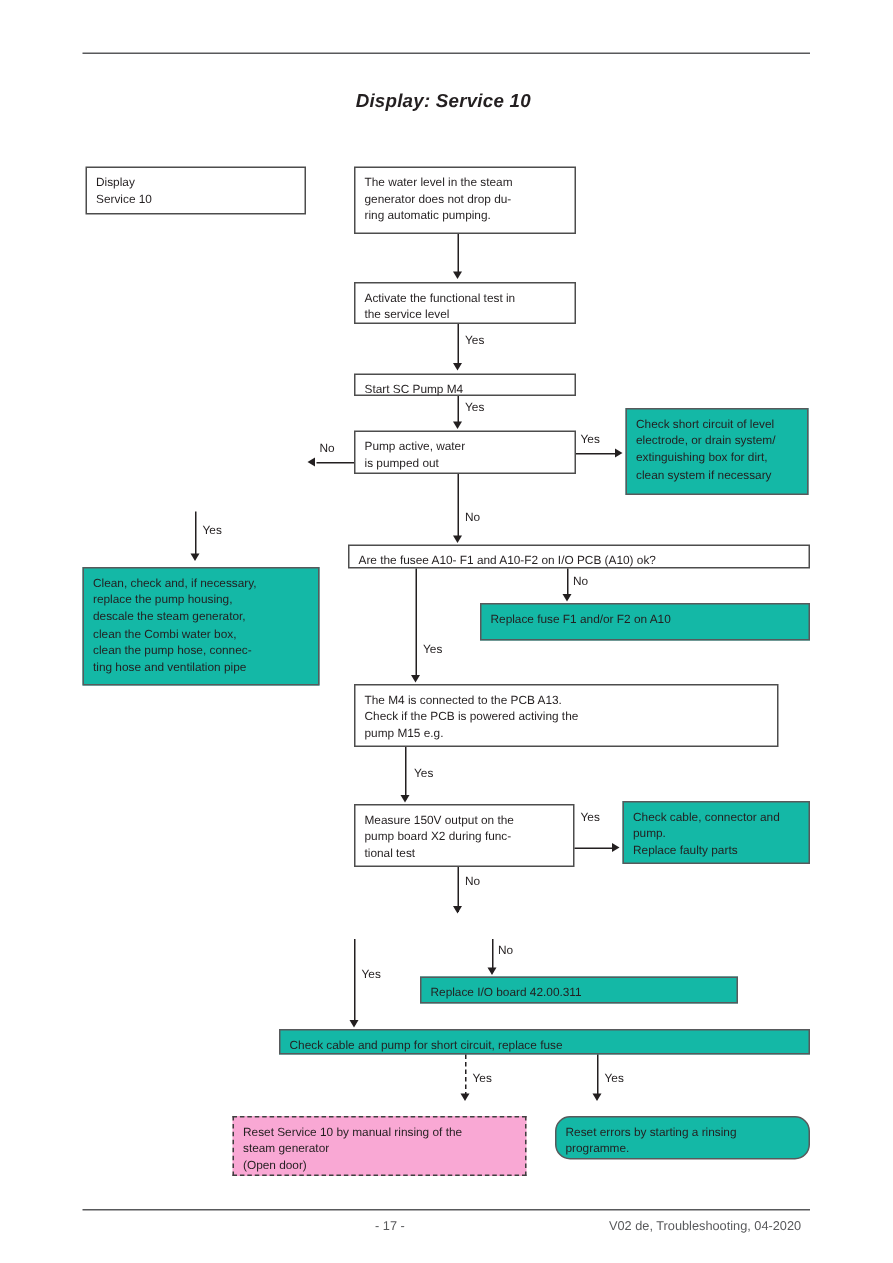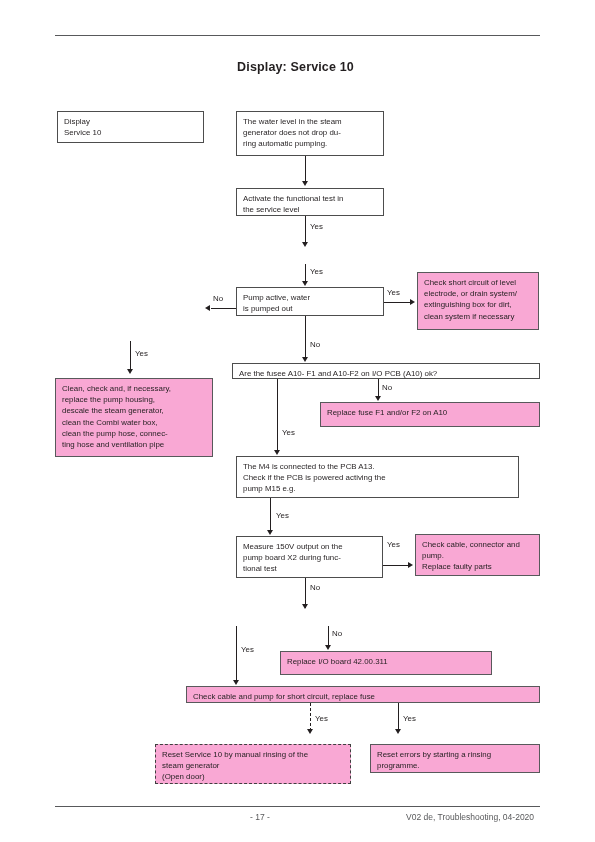--- a/index.html
+++ b/index.html
@@ -30,20 +30,21 @@
   .rule-bottom { left: 55px; top: 806px; width: 485px; }
 
   .page-title {
     position: absolute;
     left: 0; top: 60px;
     width: 591px;
     text-align: center;
     font-size: 12.5px;
     font-weight: bold;
     letter-spacing: 0.15px;
+    font-style: italic;
   }
 
   .footer-page {
     position: absolute;
     left: 250px;
     top: 812px;
     font-size: 8.5px;
     color: #58595b;
   }
   .footer-meta {
@@ -60,21 +61,21 @@
     position: absolute;
     box-sizing: border-box;
     border: 1px solid #4d4d4d;
     background: #ffffff;
     font-size: 7.9px;
     line-height: 11.2px;
     padding: 4px 6px 7px 6px;
     color: #231f20;
   }
   .box.gray {
-    background: #f9a8d4;
+    background: #14b8a6;
     border: 1px solid #58595b;
   }
   .box.dashed {
     background: #f9a8d4;
     border: 1px dashed #3f3f3f;
   }
   .box .ln { display: block; white-space: nowrap; }
 
   
   .vline {
@@ -146,20 +147,23 @@
 
   <div class="box" style="left:236px; top:188px; width:148px; height:28px;">
     <span class="ln">Activate the functional test in</span>
     <span class="ln">the service level</span>
   </div>
 
   <div class="vline" style="left:305px; top:216px; height:29px;"></div>
   <div class="arrow-down" style="left:301.5px; top:242px;"></div>
   <div class="elabel" style="left:310px; top:222px;">Yes</div>
 
+  <div class="box" style="left:236px; top:249px; width:148px; height:15px;">
+    <span class="ln">Start SC Pump M4</span>
+  </div>
 
   <div class="vline" style="left:305px; top:264px; height:20px;"></div>
   <div class="arrow-down" style="left:301.5px; top:281px;"></div>
   <div class="elabel" style="left:310px; top:267px;">Yes</div>
 
   <div class="box" style="left:236px; top:287px; width:148px; height:29px;">
     <span class="ln">Pump active, water</span>
     <span class="ln">is pumped out</span>
   </div>
 
@@ -240,21 +244,21 @@
 
   <div class="vline" style="left:305px; top:578px; height:30px;"></div>
   <div class="arrow-down" style="left:301.5px; top:604px;"></div>
   <div class="elabel" style="left:310px; top:583px;">No</div>
 
 
   <div class="vline" style="left:328px; top:626px; width:1px; height:22px;"></div>
   <div class="arrow-down" style="left:324.5px; top:645px;"></div>
   <div class="elabel" style="left:332px; top:629px;">No</div>
 
-  <div class="box gray" style="left:280px; top:651px; width:212px; height:24px;">
+  <div class="box gray" style="left:280px; top:651px; width:212px; height:18px;">
     <span class="ln">Replace I/O board 42.00.311</span>
   </div>
 
   <div class="vline" style="left:236px; top:626px; height:57px;"></div>
   <div class="arrow-down" style="left:232.5px; top:680px;"></div>
   <div class="elabel" style="left:241px; top:645px;">Yes</div>
 
   <div class="box gray" style="left:186px; top:686px; width:354px; height:17px;">
     <span class="ln">Check cable and pump for short circuit, replace fuse</span>
   </div>
@@ -266,21 +270,21 @@
   <div class="vline" style="left:398px; top:703px; height:28px;"></div>
   <div class="arrow-down" style="left:394.5px; top:729px;"></div>
   <div class="elabel" style="left:403px; top:714px;">Yes</div>
 
   <div class="box dashed" style="left:155px; top:744px; width:196px; height:40px;">
     <span class="ln">Reset Service 10 by manual rinsing of the</span>
     <span class="ln">steam generator</span>
     <span class="ln">(Open door)</span>
   </div>
 
-  <div class="box gray" style="left:370px; top:744px; width:170px; height:29px;">
+  <div class="box gray" style="left:370px; top:744px; width:170px; height:29px;border-radius:10px;">
     <span class="ln">Reset errors by starting a rinsing</span>
     <span class="ln">programme.</span>
   </div>
 
   <div class="footer-page">- 17 -</div>
   <div class="footer-meta">V02 de,  Troubleshooting, 04-2020</div>
 
 </div>
 
 </body></html>

